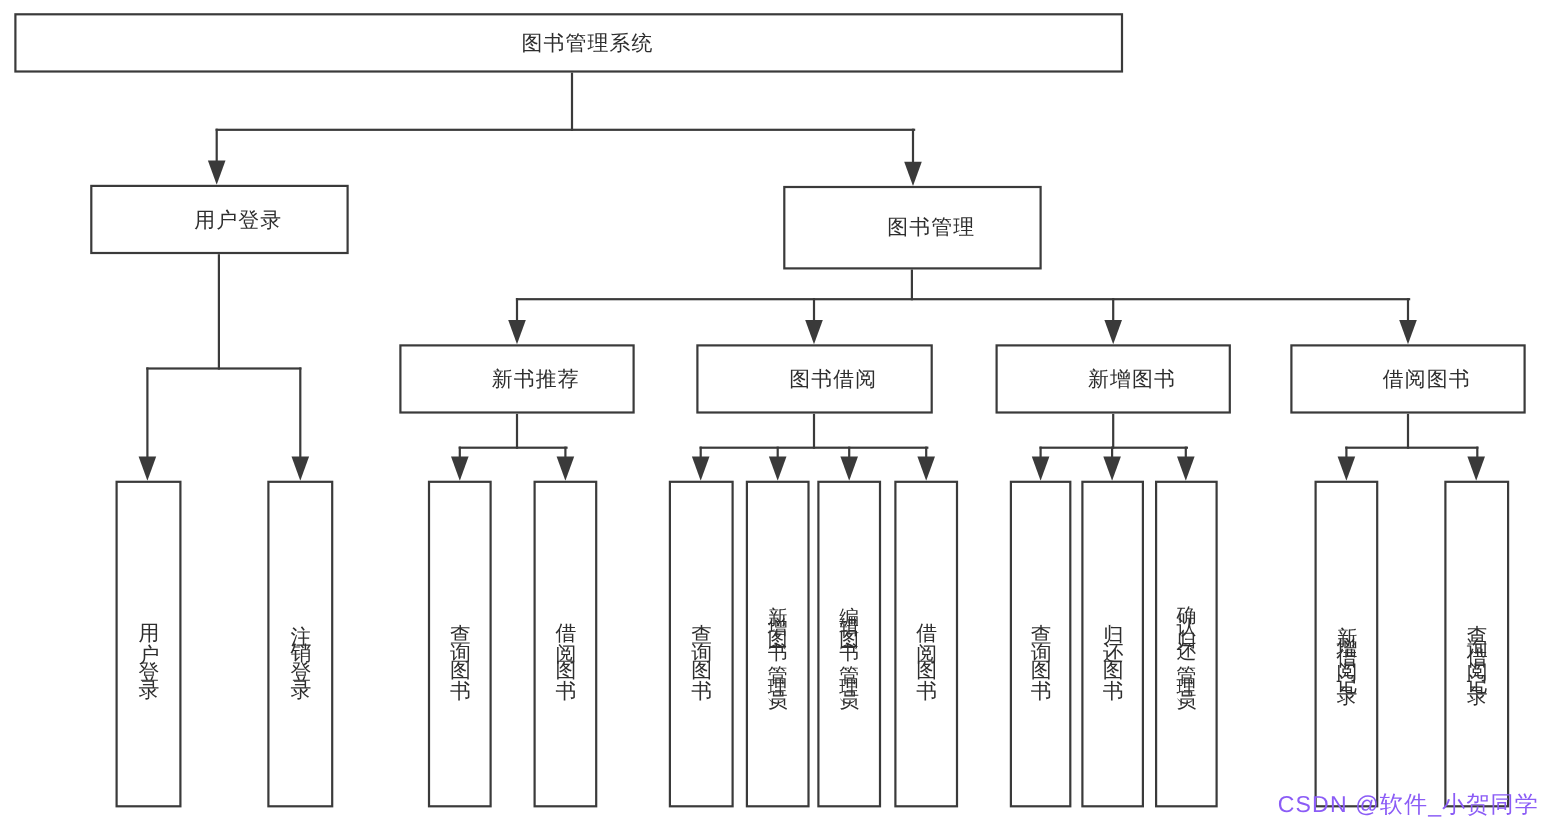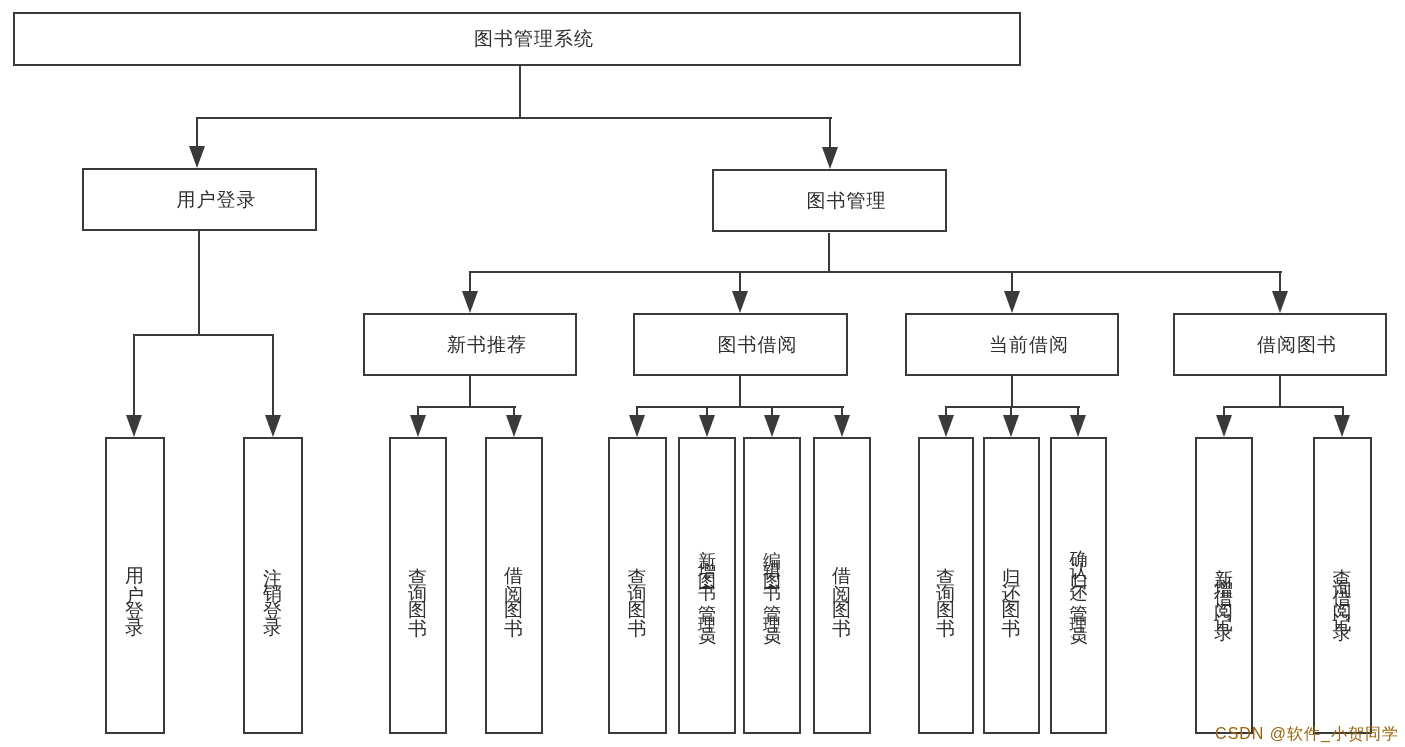--- a/index.html
+++ b/index.html
@@ -38,22 +38,22 @@
     position: absolute;
     width: 0; height: 0;
     border-left: 8px solid transparent;
     border-right: 8px solid transparent;
     border-top: 22px solid #3a3a3a;
   }
   .watermark {
     position: absolute;
     right: 6px;
     bottom: 2px;
-    font-size: 16px;
-    color: #a16207;
+    font-size: 21px;
+    color: #8b5cf6;
     letter-spacing: 1px;
     z-index: 5;
     font-family: "Liberation Sans", "DejaVu Sans", sans-serif;
   }
 </style>
 </head>
 <body>
 
 <div class="canvas">
 
@@ -113,25 +113,25 @@
   <div class="arr" style="left:834px;top:415px"></div>
   <div class="arr" style="left:938px;top:415px"></div>
   <div class="arr" style="left:1003px;top:415px"></div>
   <div class="arr" style="left:1070px;top:415px"></div>
   <div class="arr" style="left:1216px;top:415px"></div>
   <div class="arr" style="left:1334px;top:415px"></div>
 
   <div class="box h root" style="left:13px;top:12px;width:1008px;height:54px">图书管理系统</div>
 
   <div class="box h" style="left:82px;top:168px;width:235px;height:63px">用户登录</div>
-  <div class="box h" style="left:712px;top:169px;width:235px;height:63px">图书管理</div>
+  <div class="box h" style="left:712px;top:169px;width:235px;height:76px">图书管理</div>
 
   <div class="box h" style="left:633px;top:313px;width:215px;height:63px">图书借阅</div>
   <div class="box h" style="left:363px;top:313px;width:214px;height:63px">新书推荐</div>
-  <div class="box h" style="left:905px;top:313px;width:214px;height:63px">当前借阅</div>
+  <div class="box h" style="left:905px;top:313px;width:214px;height:63px">新增图书</div>
   <div class="box h" style="left:1173px;top:313px;width:214px;height:63px">借阅图书</div>
 
   <div class="box leaf" style="left:105px;top:437px;width:60px;height:297px">用户登录</div>
   <div class="box leaf" style="left:243px;top:437px;width:60px;height:297px">注销登录</div>
 
   <div class="box leaf" style="left:389px;top:437px;width:58px;height:297px">查询图书</div>
   <div class="box leaf" style="left:485px;top:437px;width:58px;height:297px">借阅图书</div>
 
   <div class="box leaf" style="left:608px;top:437px;width:59px;height:297px">查询图书</div>
   <div class="box leaf long" style="left:678px;top:437px;width:58px;height:297px">新增图书（管理员）</div>

